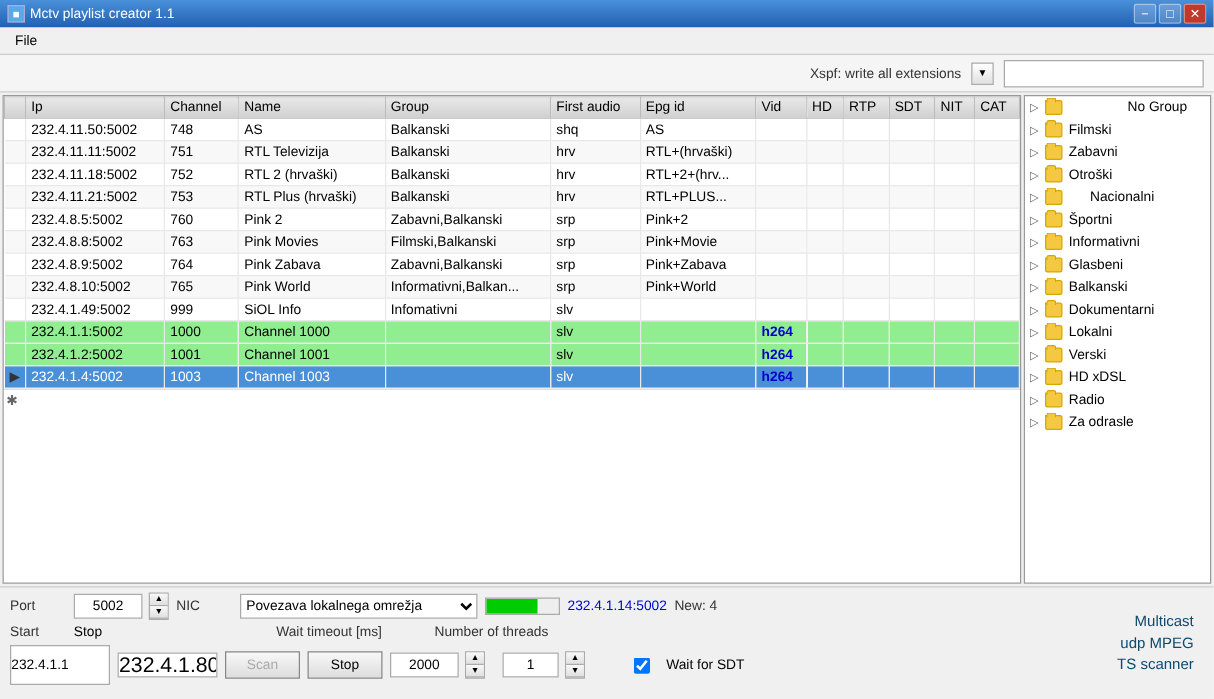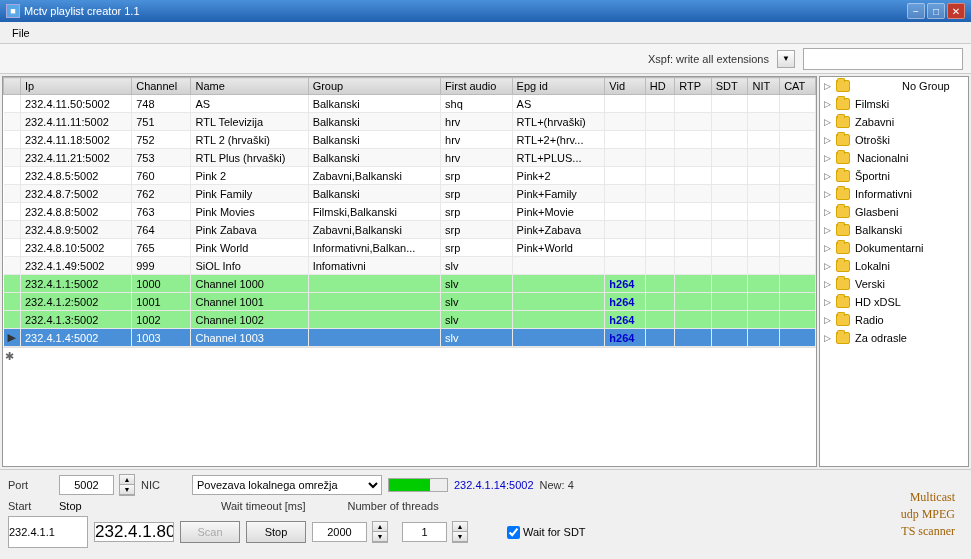--- a/index.html
+++ b/index.html
@@ -267,30 +267,29 @@
     .threads-input {
       width: 45px;
       height: 20px;
       border: 1px solid #aaa;
       font-size: 11px;
       text-align: center;
     }
     .checkbox-label {
       display: flex;
       align-items: center;
-      gap: 3px;
+      gap: 13px;
       font-size: 11px;
       padding-left: 27px;
     }
     .multicast-text {
       text-align: left;
       font-size: 12px;
-      color: #a16207;
+      color: #0c4a6e;
       line-height: 1.4;
-      font-family: Liberation Serif, serif;
     }
   </style>
 </head>
 <body>
 
 <div class="title-bar">
   <div class="title-bar-left">
     <div class="title-bar-icon">■</div>
     <span>Mctv playlist creator 1.1</span>
   </div>
@@ -406,35 +405,20 @@
                 <td>Pink+2</td>
                 <td></td>
                 <td></td>
                 <td></td>
                 <td></td>
                 <td></td>
                 <td></td>
               </tr>
               <tr>
                 <td class="arrow-cell"></td>
-                <td>232.4.8.7:5002</td>
-                <td>762</td>
-                <td>Pink Family</td>
-                <td>Balkanski</td>
-                <td>srp</td>
-                <td>Pink+Family</td>
-                <td></td>
-                <td></td>
-                <td></td>
-                <td></td>
-                <td></td>
-                <td></td>
-              </tr>
-              <tr>
-                <td class="arrow-cell"></td>
                 <td>232.4.8.8:5002</td>
                 <td>763</td>
                 <td>Pink Movies</td>
                 <td>Filmski,Balkanski</td>
                 <td>srp</td>
                 <td>Pink+Movie</td>
                 <td></td>
                 <td></td>
                 <td></td>
                 <td></td>
@@ -509,35 +493,20 @@
                 <td></td>
                 <td>slv</td>
                 <td></td>
                 <td class="h264">h264</td>
                 <td></td>
                 <td></td>
                 <td></td>
                 <td></td>
                 <td></td>
               </tr>
-              <tr class="green">
-                <td class="arrow-cell"></td>
-                <td>232.4.1.3:5002</td>
-                <td>1002</td>
-                <td>Channel 1002</td>
-                <td></td>
-                <td>slv</td>
-                <td></td>
-                <td class="h264">h264</td>
-                <td></td>
-                <td></td>
-                <td></td>
-                <td></td>
-                <td></td>
-              </tr>
               <tr class="selected">
                 <td class="arrow-cell">▶</td>
                 <td>232.4.1.4:5002</td>
                 <td>1003</td>
                 <td>Channel 1003</td>
                 <td></td>
                 <td>slv</td>
                 <td></td>
                 <td class="h264">h264</td>
                 <td></td>
@@ -573,21 +542,21 @@
         <span style="margin-left: 3px;">Zabavni</span>
       </div>
       <div class="sidebar-item">
         <span class="expand-icon">▷</span>
         <span class="folder-icon"></span>
         <span style="margin-left: 3px;">Otroški</span>
       </div>
       <div class="sidebar-item">
         <span class="expand-icon">▷</span>
         <span class="folder-icon"></span>
-        <span style="margin-left: 5px;">Nacionalni</span>
+        <span style="margin-left: 20px;">Nacionalni</span>
       </div>
       <div class="sidebar-item">
         <span class="expand-icon">▷</span>
         <span class="folder-icon"></span>
         <span style="margin-left: 3px;">Športni</span>
       </div>
       <div class="sidebar-item">
         <span class="expand-icon">▷</span>
         <span class="folder-icon"></span>
         <span style="margin-left: 3px;">Informativni</span>

